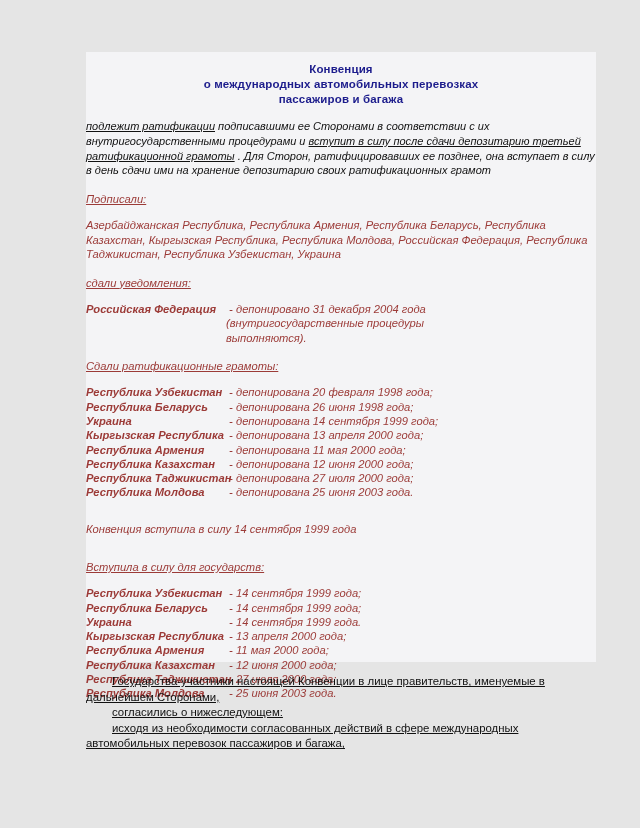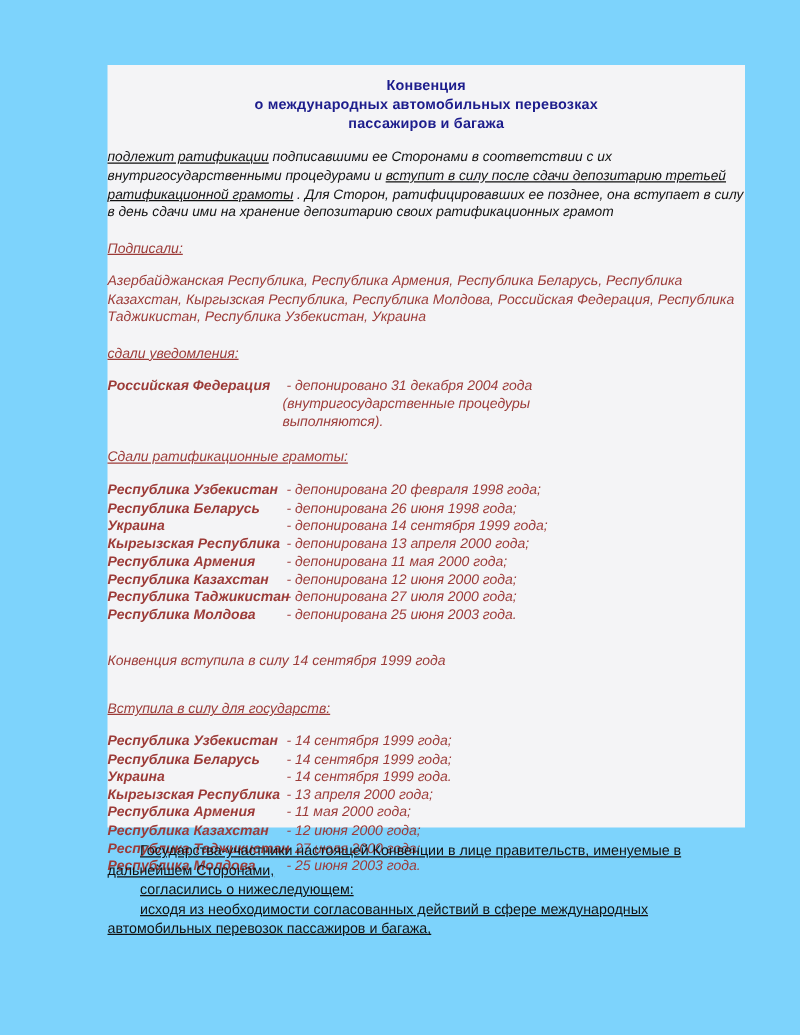--- a/index.html
+++ b/index.html
@@ -14,21 +14,21 @@
     font-family: "Liberation Sans", "DejaVu Sans", sans-serif;
     position: relative;
     overflow: hidden;
   }
   .page {
     position: absolute;
     left: 0;
     top: 0;
     width: 640px;
     height: 828px;
-    background: #7dd3fc;
+    background: #e5e5e5;
   }
   
   .shaded-block {
     position: absolute;
     left: 86px;
     top: 52px;
     width: 510px;
     height: 610px;
     background: #f4f4f6;
   }

